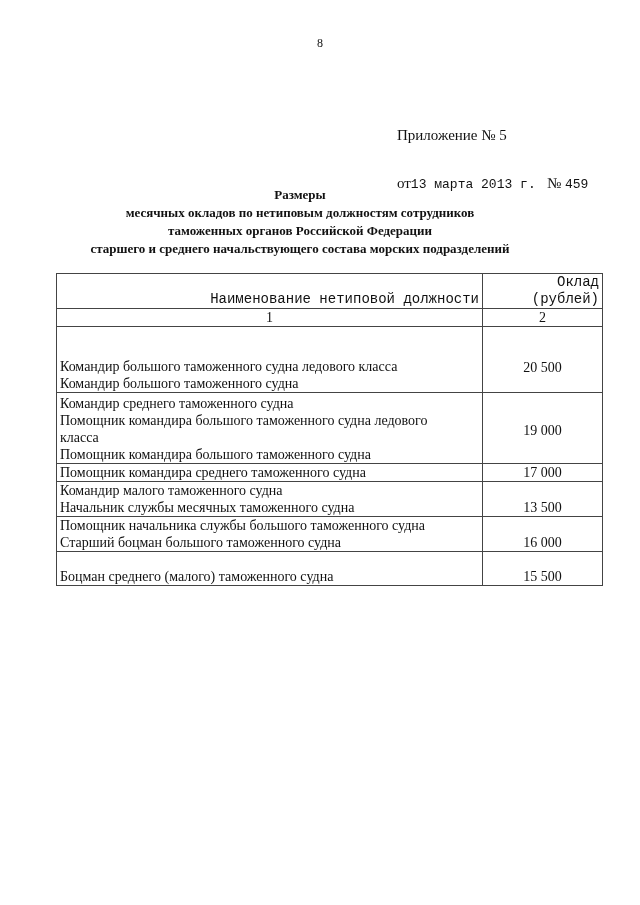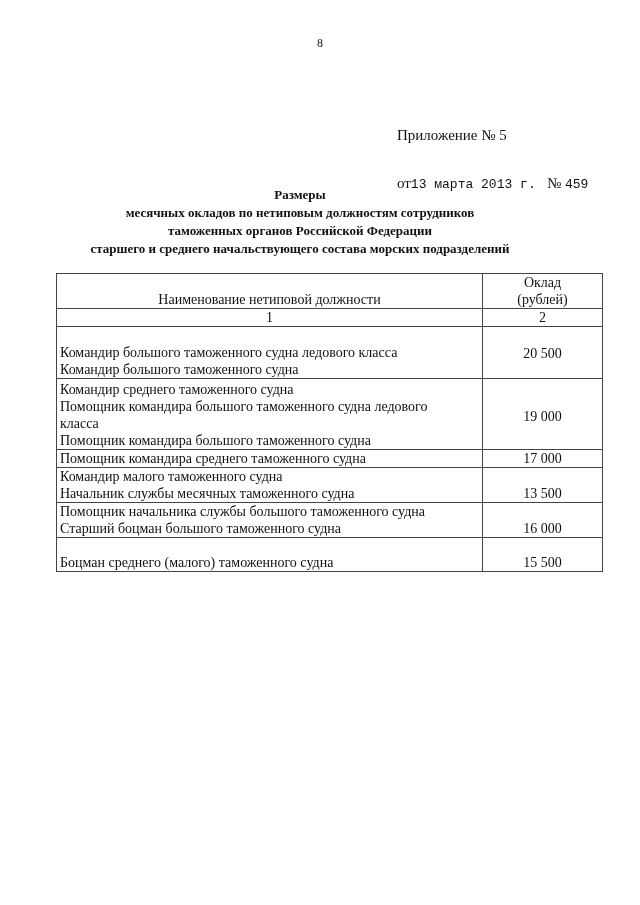--- a/index.html
+++ b/index.html
@@ -9,24 +9,24 @@
   .annex { position: absolute; left: 397px; top: 97px; font-size: 15px; line-height: 19px; }
   .annex div { white-space: nowrap; margin-top: 29px; }
   .mono { font-family: "Liberation Mono", "DejaVu Sans Mono", monospace; font-size: 13px; }
   .title { position: absolute; top: 186px; left: 0; width: 600px; text-align: center;
            font-weight: bold; font-size: 13px; line-height: 18px; }
   table.salary { position: absolute; left: 56px; top: 273px; width: 547px; border-collapse: collapse;
                  font-size: 14px; }
   table.salary td { border: 1.5px solid #444; padding: 0 3px; vertical-align: bottom; line-height: 17px; }
   td.c1 { width: 419px; }
   td.c2 { text-align: center; }
-  .hdr td { height: 31px; text-align: center; }
+  .hdr td { height: 31px; text-align: right; font-family: Liberation Mono, monospace; }
   .nums td { height: 15px; text-align: center; }
   .r1 td { height: 50px; margin-left: 44px; }
-  .r1 td.c2 { vertical-align: middle; padding-top: 1px; }
+  .r1 td.c2 { vertical-align: middle; padding-top: 15px; }
   .r2 td { height: 66px; }
   .r2 td.c2 { vertical-align: middle; padding-top: 4px; margin-left: 12px; }
   .r3 td { height: 15px; }
   .r4 td { height: 32px; }
   .r5 td { height: 31px; margin-left: 28px; }
   .r6 td { height: 33px; vertical-align: top; }
   .line { display: block; }
 </style>
 </head>
 <body>

